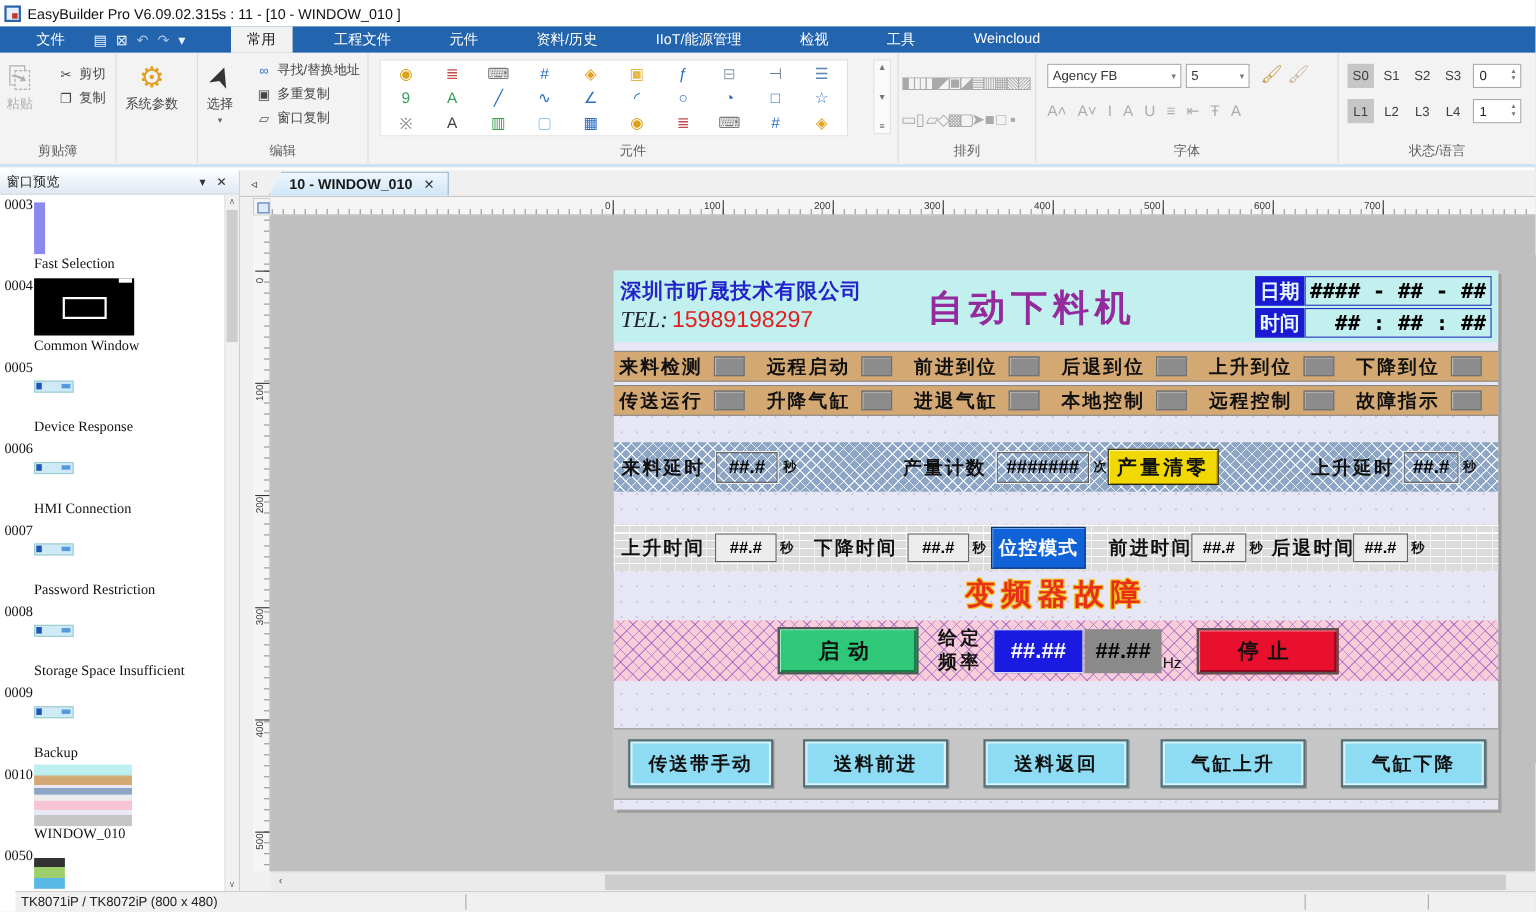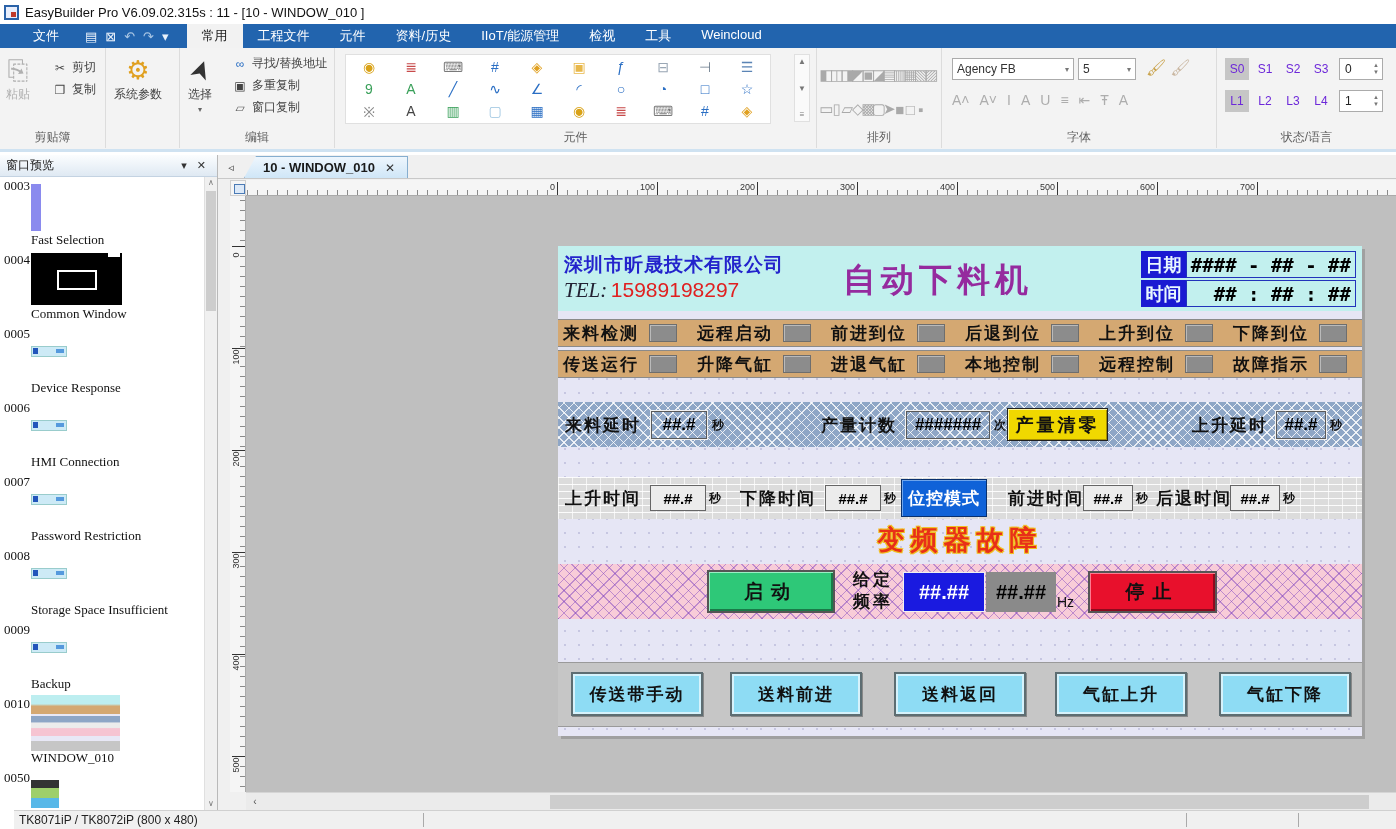--- a/index.html
+++ b/index.html
@@ -12,41 +12,41 @@
   .app-icon::after { content:""; position:absolute; right:1px; bottom:1px; width:5px; height:5px; background:#c03a2b; }
   .titlebar .title { font-size:13px; color:#111; }
 
   
   .menubar { position:absolute; left:0; top:24px; width:100%; height:24px; background:var(--menubar-blue); display:flex; align-items:stretch; color:#fff;padding-left:17px; }
   .menubar .file { padding:3px 16px 0 16px; font-size:13px; }
   .quick { display:flex; align-items:center; gap:8px; padding:0 10px; }
   .quick span { font-size:13px; color:#eaf2fb; }
   .quick span.dim { color:#a9c6e4; }
   .menu-tabs { display:flex; align-items:stretch; margin-left:8px; }
-  .menu-tab { padding:3px 15px 0 15px; font-size:13px; color:#fff; }
+  .menu-tab { padding:3px 15px 0 15px; font-size:13px; color:#fff;margin-left:23px; }
   .menu-tab.active { background:#f2f2f2; color:#1a1a1a; }
 
   
   .ribbon { position:absolute; left:0; top:48px; width:100%; height:104px; background:#f3f3f3; border-bottom:3px solid #cfe2f1; }
   .rgroup { position:absolute; top:0; height:100px; border-right:1px solid #dcdcdc; }
   .rgroup .glabel { position:absolute; bottom:2px; left:0; right:0; text-align:center; font-size:12px; color:#5f5f5f; }
   .bigbtn { display:inline-flex; flex-direction:column; align-items:center; justify-content:flex-start; gap:2px; padding-top:8px; font-size:12px; color:#444; }
   .bigbtn .bicon { font-size:26px; line-height:28px; }
   .dim { color:#b0b0b0; }
   .smallrow { display:flex; align-items:center; gap:4px; font-size:12px; color:#444; height:19px; }
   .smallrow .sicon { width:16px; text-align:center; font-size:12px; }
   .comp-grid { position:absolute; left:10px; top:6px; display:grid; grid-template-columns:repeat(10, 42px); grid-auto-rows:22px; border:1px solid #e0e0e0; background:#fff; padding:1px 2px; }
   .comp-cell { display:flex; align-items:center; justify-content:center; font-size:14px; }
   .comp-scroll { position:absolute; right:6px; top:6px; width:16px; height:68px; display:flex; flex-direction:column; justify-content:space-between; align-items:center; border:1px solid #e0e0e0; background:#fafafa; font-size:8px; color:#777; padding:2px 0; }
   .arr-grid { position:absolute; left:8px; top:10px; display:grid; grid-template-columns:repeat(11, 26px); grid-auto-rows:30px; }
   .arr-cell { display:flex; align-items:center; justify-content:center; font-size:15px; color:#a9a9a9; }
   .combo { display:inline-flex; align-items:center; justify-content:space-between; background:#fff; border:1px solid #ababab; height:22px; padding:0 4px; font-size:12px; color:#333; }
   .font-icons { position:absolute; left:10px; top:44px; display:flex; gap:10px; font-size:14px; color:#adadad; }
   .sl-row { display:flex; align-items:center; gap:6px; height:26px; }
-  .sl-box { width:24px; height:22px; display:flex; align-items:center; justify-content:center; font-size:12px; color:#6d28d9; }
+  .sl-box { width:24px; height:22px; display:flex; align-items:center; justify-content:center; font-size:12px; color:#404040; }
   .sl-box.active { background:#c6c6c6; }
   .spin { width:44px; height:22px; background:#fff; border:1px solid #ababab; display:flex; align-items:center; }
   .spin .val { flex:1; padding-left:5px; font-size:12px; color:#222; }
   .spin .arrows { width:12px; display:flex; flex-direction:column; font-size:6px; color:#777; line-height:7px; text-align:center; }
 
   
   .sidebar { position:absolute; left:0; top:155px; width:218px; bottom:19px; background:#fff; border-right:1px solid #b9b9b9; }
   .sidebar-header { height:22px; background:linear-gradient(#fbfdfe,#dfe9f3); border-bottom:1px solid #c4d3e2; display:flex; align-items:center; padding:0 6px; font-size:12px; color:#222; }
   .sidebar-header .sp { flex:1; }
   .sidebar-header .hicon { font-size:11px; color:#333; padding:0 5px; }

